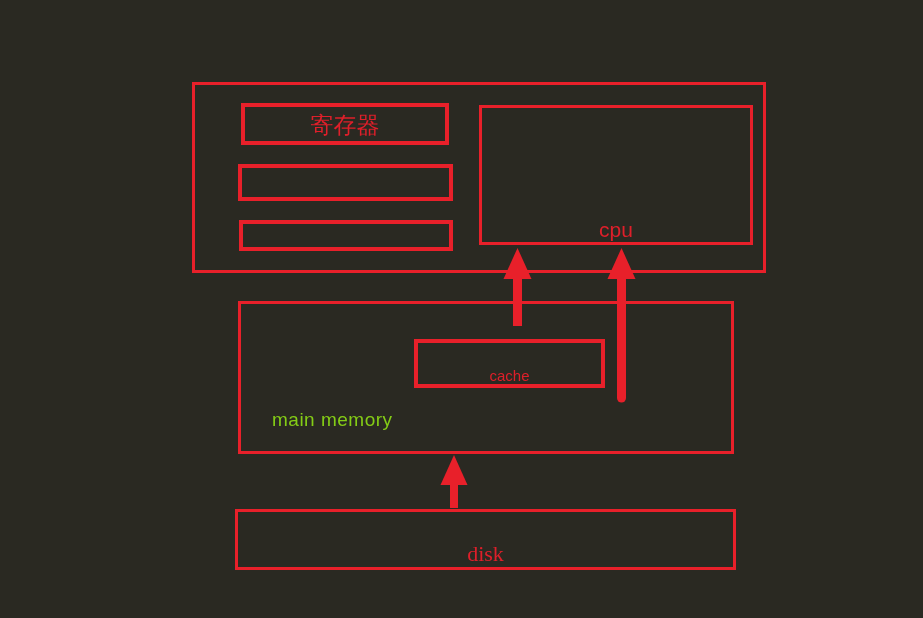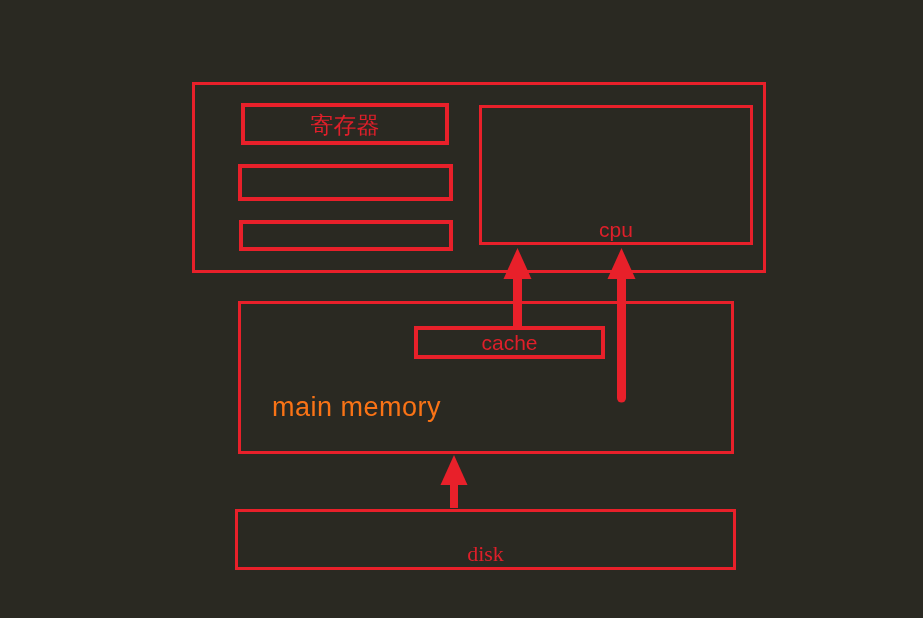--- a/index.html
+++ b/index.html
@@ -28,29 +28,29 @@
     margin-left: 20px;
   }
   .thick { border-width: 4px; }
 
   .outer    { left: 172px; top: 82px;  width: 574px; height: 191px; }
   .register { left: 221px; top: 103px; width: 208px; height: 42px; font-size: 23px; }
   .reg-row2 { left: 218px; top: 164px; width: 215px; height: 37px; }
   .reg-row3 { left: 219px; top: 220px; width: 214px; height: 31px; }
   .cpu      { left: 459px; top: 105px; width: 274px; height: 140px; font-size: 21px; }
   .memory   { left: 218px; top: 301px; width: 496px; height: 153px; display: block; }
-  .cache    { left: 394px; top: 326px; width: 191px; height: 33px; font-size: 21px; }
+  .cache    { left: 394px; top: 339px; width: 191px; height: 49px; font-size: 15px; }
   .disk     { left: 215px; top: 509px; width: 501px; height: 61px; font-size: 22px; font-family: Liberation Serif, serif; }
 
   .memory-label {
     position: absolute;
     left: 272px;
-    top: 392px;
-    font-size: 27px;
-    color: #f97316;
+    top: 409px;
+    font-size: 19px;
+    color: #84cc16;
     letter-spacing: 0.5px;
   }
 
   .arrows {
     position: absolute;
     left: 0;
     top: 0;
     width: 923px;
     height: 618px;
     pointer-events: none;

